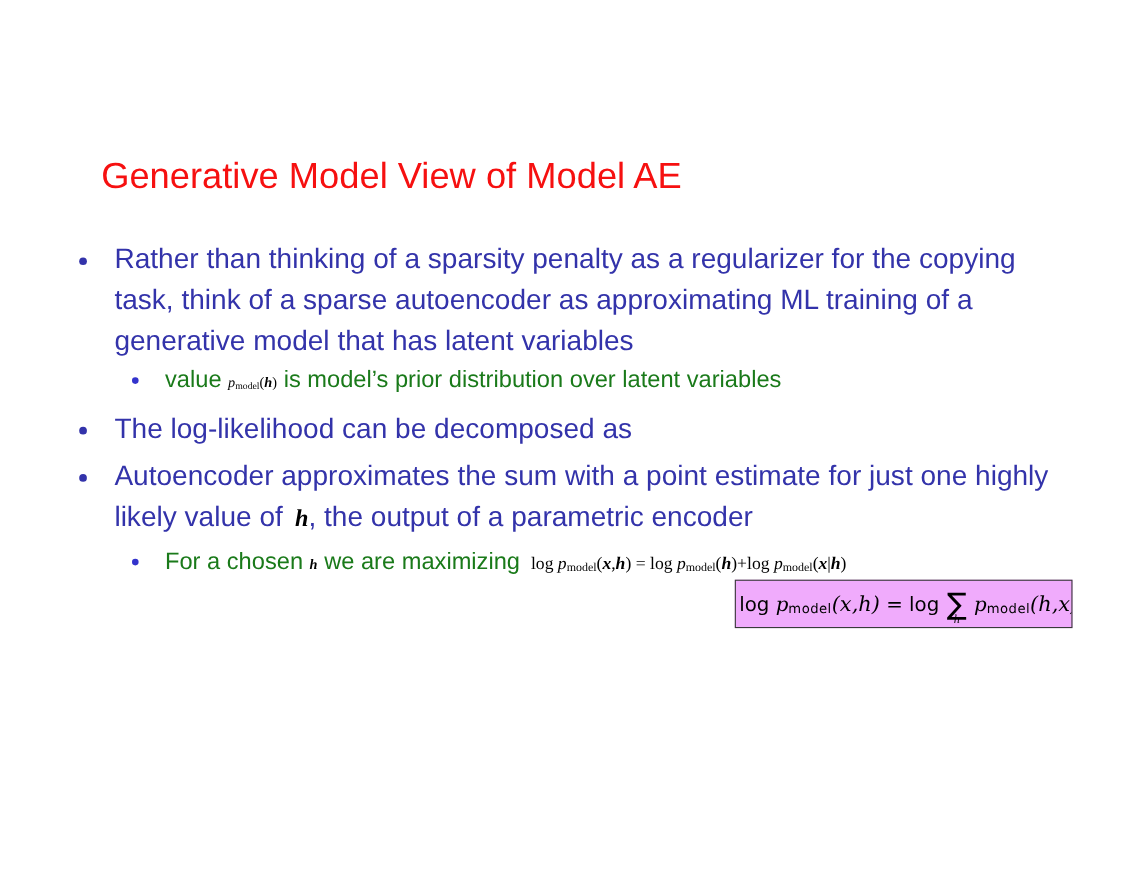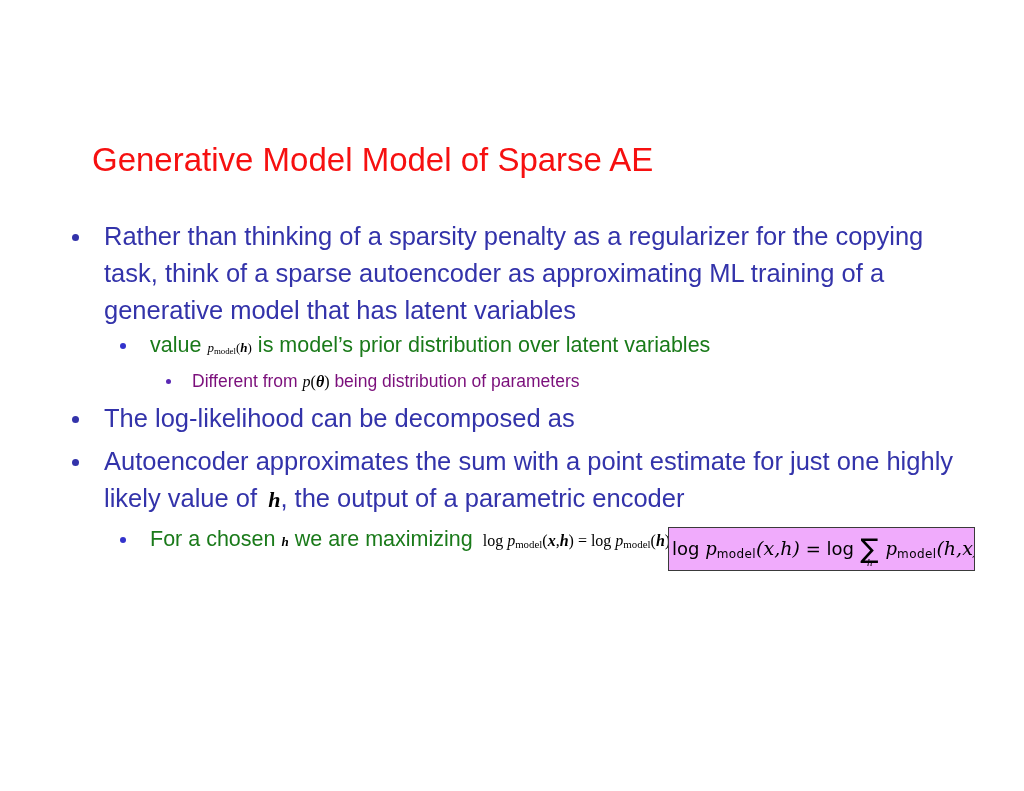--- a/index.html
+++ b/index.html
@@ -173,37 +173,34 @@
     font-style: italic;
     font-family: "DejaVu Serif", serif;
     font-size: 19px;
   }
 </style>
 </head>
 <body>
 
 <div class="slide">
 
-  <div class="slide-title">Generative Model Model of Sparse AE</div>
+  <div class="slide-title">Generative Model View of Model AE</div>
 
   <div class="body">
 
     <div class="bullet">
       <span>Rather than thinking of a sparsity penalty as a regularizer for the copying task, think of a sparse autoencoder as approximating  ML training of a generative model that has latent variables</span>
     </div>
 
 
 
     <div class="bullet sub">
       <span>value </span><span class="math eq-inline-2"><i>p</i><span class="sub-txt">model</span>(<span class="mb">h</span>)</span><span> is model’s prior distribution over latent variables</span>
     </div>
 
-    <div class="bullet subsub">
-      <span>Different from </span><span class="math eq-inline-3"><i>p</i>(<span class="mb">θ</span>)</span><span> being distribution of parameters</span>
-    </div>
 
     <div class="bullet" style="margin-top:5px;">
       <span>The log-likelihood can be decomposed as</span>
     </div>
 
     <div class="bullet" style="margin-top:6px;">
       <span>Autoencoder approximates the sum with a point estimate for just one highly likely value of </span><span class="math eq-inline-1 mb">h</span><span>, the output of a parametric encoder</span>
     </div>
 
     <div class="bullet sub" style="margin-top:6px;">

